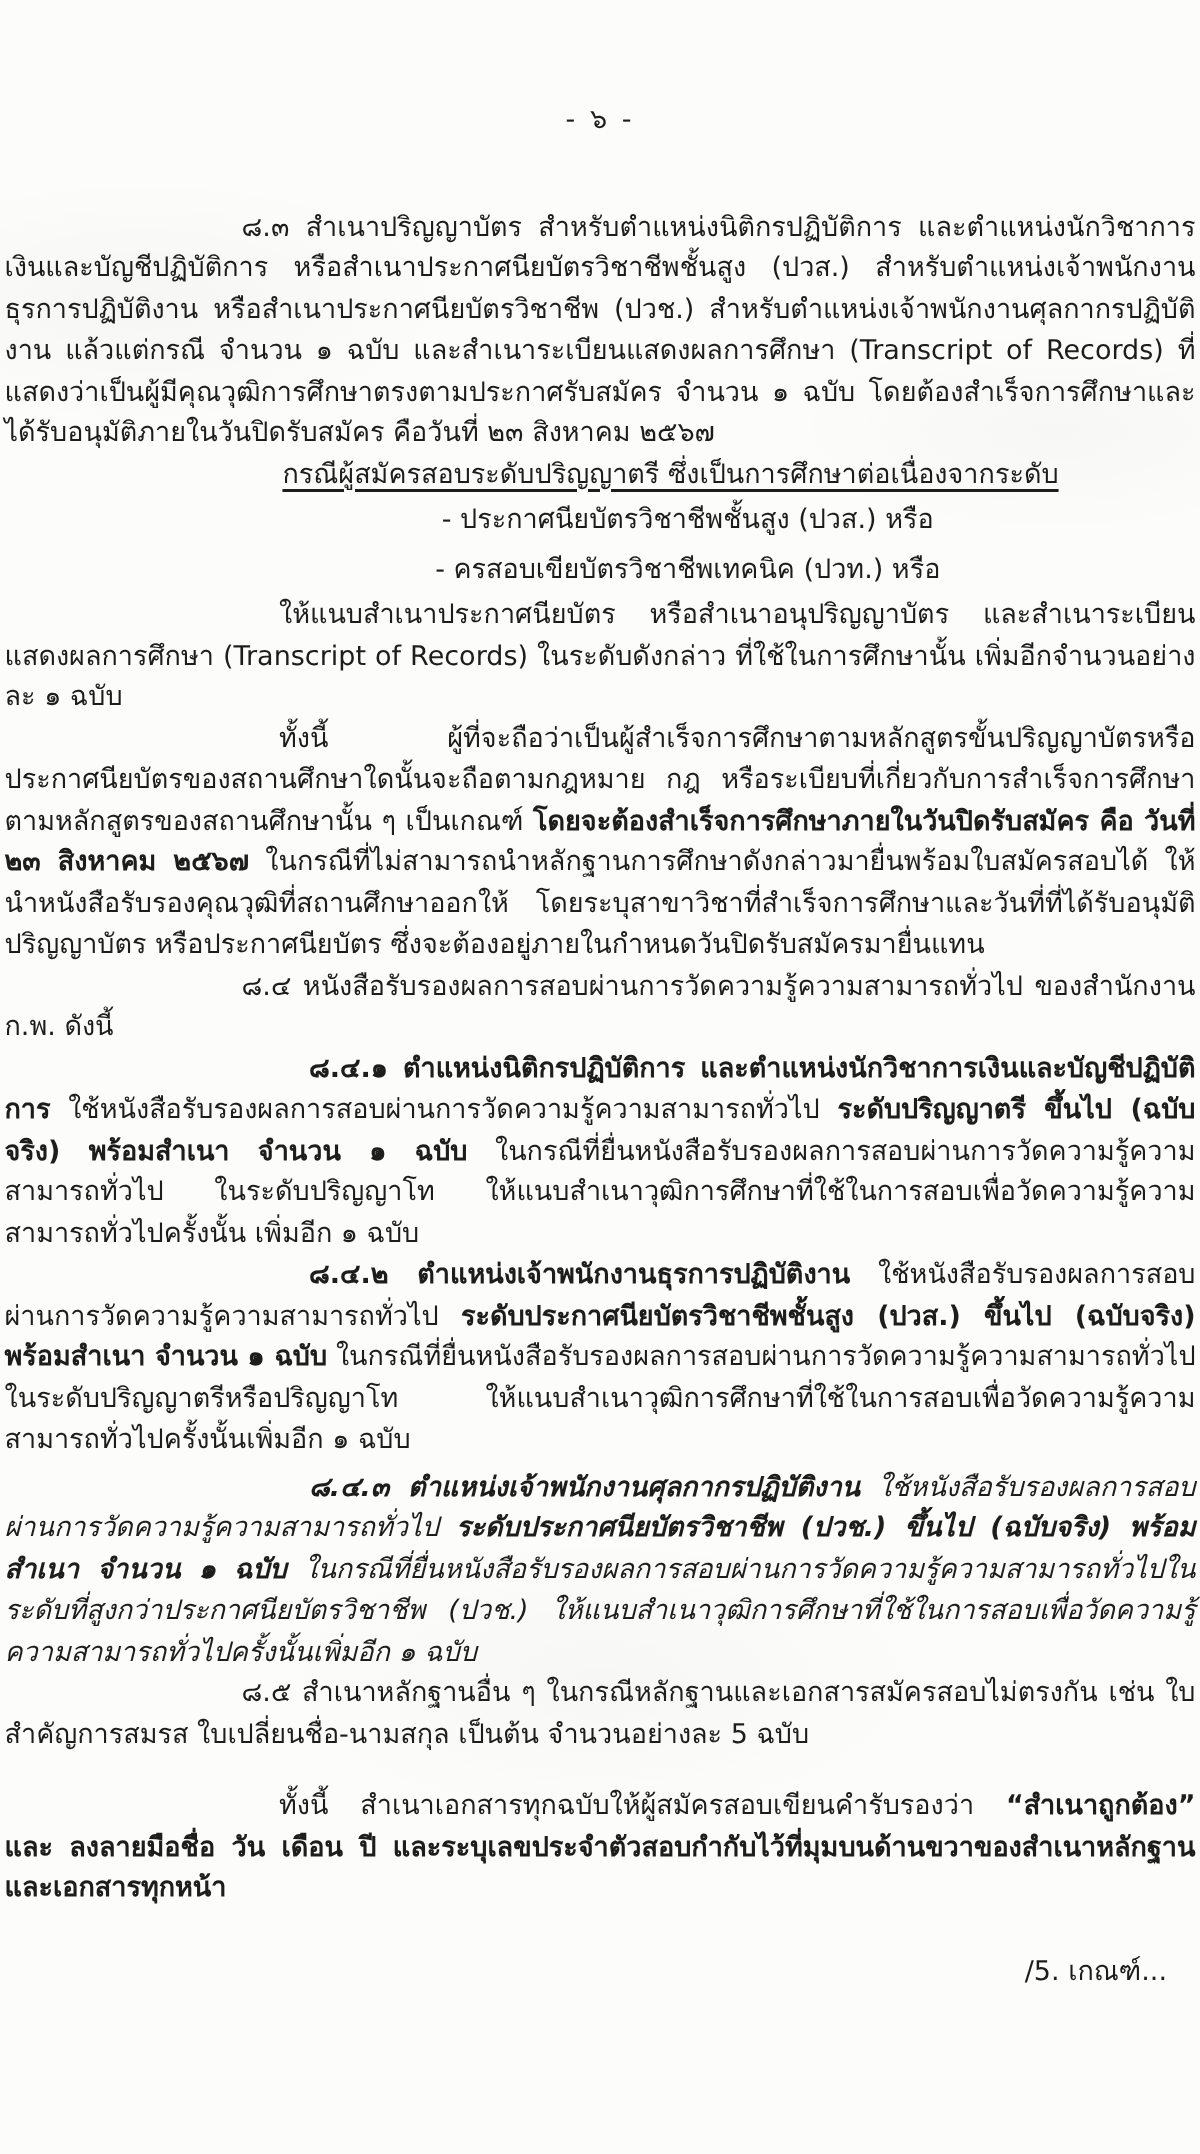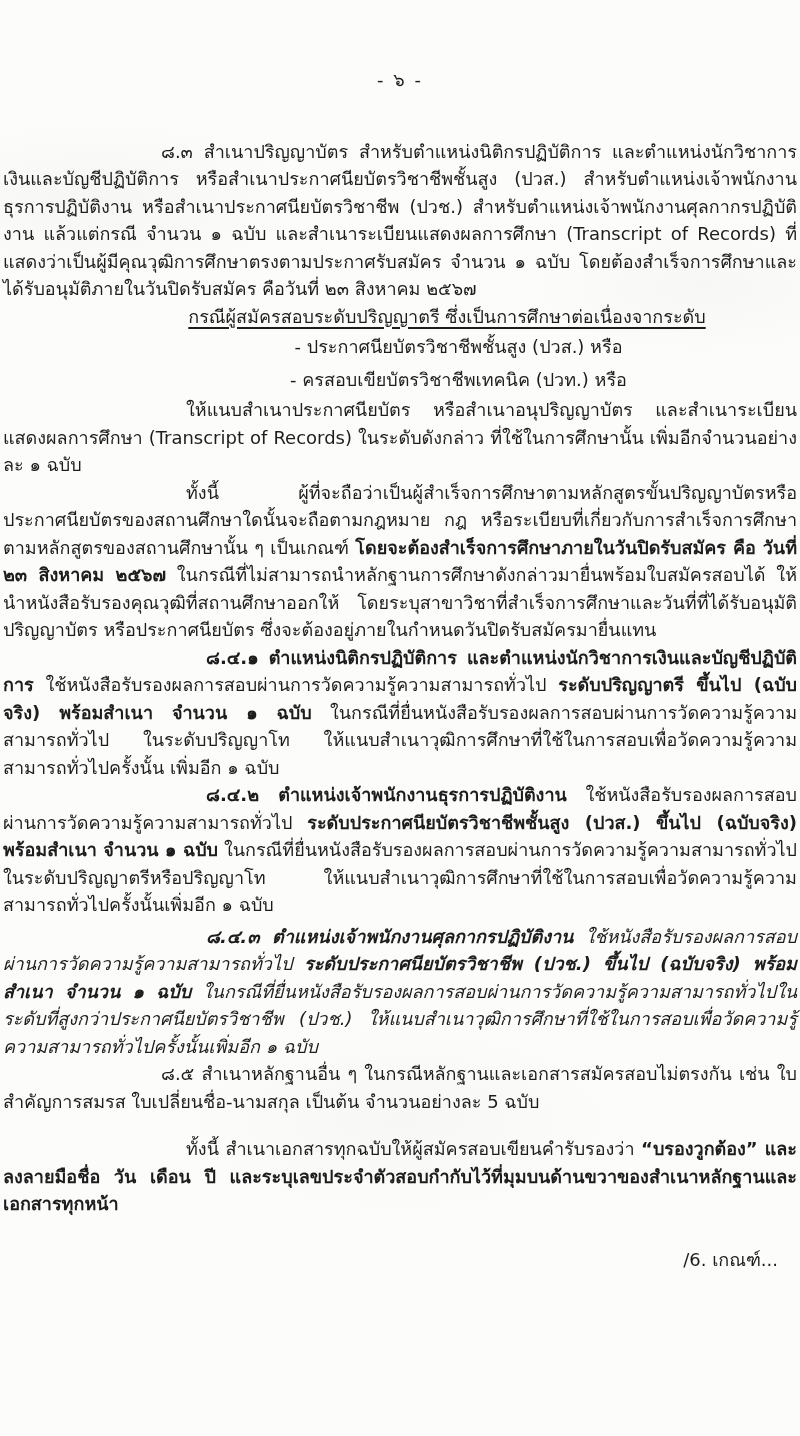--- a/index.html
+++ b/index.html
@@ -70,21 +70,22 @@
   <p class="page-number">- ๖ -</p>
 
   <div class="content">
 
   <p class="para ind-l1"><span>๘.๓ สำเนาปริญญาบัตร สำหรับตำแหน่งนิติกรปฏิบัติการ และตำแหน่งนักวิชาการเงินและบัญชีปฏิบัติการ หรือสำเนาประกาศนียบัตรวิชาชีพชั้นสูง (ปวส.) สำหรับตำแหน่งเจ้าพนักงานธุรการปฏิบัติงาน หรือสำเนาประกาศนียบัตรวิชาชีพ (ปวช.) สำหรับตำแหน่งเจ้าพนักงานศุลกากรปฏิบัติงาน แล้วแต่กรณี จำนวน ๑ ฉบับ และสำเนาระเบียนแสดงผลการศึกษา (Transcript of Records) ที่แสดงว่าเป็นผู้มีคุณวุฒิการศึกษาตรงตามประกาศรับสมัคร จำนวน ๑ ฉบับ โดยต้องสำเร็จการศึกษาและได้รับอนุมัติภายในวันปิดรับสมัคร คือวันที่ ๒๓ สิงหาคม ๒๕๖๗</span></p>
       <p class="heading-line"><span class="run-u">กรณีผู้สมัครสอบระดับปริญญาตรี ซึ่งเป็นการศึกษาต่อเนื่องจากระดับ</span></p>
       <p class="bullet"><span>- ประกาศนียบัตรวิชาชีพชั้นสูง (ปวส.) หรือ</span></p>
       <p class="bullet"><span>- ครสอบเขียบัตรวิชาชีพเทคนิค (ปวท.) หรือ</span></p>
       <p class="para ind-l2"><span>ให้แนบสำเนาประกาศนียบัตร หรือสำเนาอนุปริญญาบัตร และสำเนาระเบียนแสดงผลการศึกษา (Transcript of Records) ในระดับดังกล่าว ที่ใช้ในการศึกษานั้น เพิ่มอีกจำนวนอย่างละ ๑ ฉบับ</span></p>
       <p class="para ind-l2"><span>ทั้งนี้ ผู้ที่จะถือว่าเป็นผู้สำเร็จการศึกษาตามหลักสูตรขั้นปริญญาบัตรหรือประกาศนียบัตรของสถานศึกษาใดนั้นจะถือตามกฎหมาย กฎ หรือระเบียบที่เกี่ยวกับการสำเร็จการศึกษาตามหลักสูตรของสถานศึกษานั้น ๆ เป็นเกณฑ์ </span><span class="run-b">โดยจะต้องสำเร็จการศึกษาภายในวันปิดรับสมัคร คือ วันที่ ๒๓ สิงหาคม ๒๕๖๗</span><span> ในกรณีที่ไม่สามารถนำหลักฐานการศึกษาดังกล่าวมายื่นพร้อมใบสมัครสอบได้ ให้นำหนังสือรับรองคุณวุฒิที่สถานศึกษาออกให้ โดยระบุสาขาวิชาที่สำเร็จการศึกษาและวันที่ที่ได้รับอนุมัติปริญญาบัตร หรือประกาศนียบัตร ซึ่งจะต้องอยู่ภายในกำหนดวันปิดรับสมัครมายื่นแทน</span></p>
+      <p class="para ind-l1"><span>๘.๔ หนังสือรับรองผลการสอบผ่านการวัดความรู้ความสามารถทั่วไป ของสำนักงาน ก.พ. ดังนี้</span></p>
       <p class="para ind-l3"><span class="run-b">๘.๔.๑ ตำแหน่งนิติกรปฏิบัติการ และตำแหน่งนักวิชาการเงินและบัญชีปฏิบัติการ</span><span> ใช้หนังสือรับรองผลการสอบผ่านการวัดความรู้ความสามารถทั่วไป </span><span class="run-b">ระดับปริญญาตรี ขึ้นไป (ฉบับจริง) พร้อมสำเนา จำนวน ๑ ฉบับ</span><span> ในกรณีที่ยื่นหนังสือรับรองผลการสอบผ่านการวัดความรู้ความสามารถทั่วไป ในระดับปริญญาโท ให้แนบสำเนาวุฒิการศึกษาที่ใช้ในการสอบเพื่อวัดความรู้ความสามารถทั่วไปครั้งนั้น เพิ่มอีก ๑ ฉบับ</span></p>
       <p class="para ind-l3"><span class="run-b">๘.๔.๒ ตำแหน่งเจ้าพนักงานธุรการปฏิบัติงาน</span><span> ใช้หนังสือรับรองผลการสอบผ่านการวัดความรู้ความสามารถทั่วไป </span><span class="run-b">ระดับประกาศนียบัตรวิชาชีพชั้นสูง (ปวส.) ขึ้นไป (ฉบับจริง) พร้อมสำเนา จำนวน ๑ ฉบับ</span><span> ในกรณีที่ยื่นหนังสือรับรองผลการสอบผ่านการวัดความรู้ความสามารถทั่วไปในระดับปริญญาตรีหรือปริญญาโท ให้แนบสำเนาวุฒิการศึกษาที่ใช้ในการสอบเพื่อวัดความรู้ความสามารถทั่วไปครั้งนั้นเพิ่มอีก ๑ ฉบับ</span></p>
       <p class="para ind-l3 gap-top"><span class="run-b">๘.๔.๓ ตำแหน่งเจ้าพนักงานศุลกากรปฏิบัติงาน</span><span> ใช้หนังสือรับรองผลการสอบผ่านการวัดความรู้ความสามารถทั่วไป </span><span class="run-b">ระดับประกาศนียบัตรวิชาชีพ (ปวช.) ขึ้นไป (ฉบับจริง) พร้อมสำเนา จำนวน ๑ ฉบับ</span><span> ในกรณีที่ยื่นหนังสือรับรองผลการสอบผ่านการวัดความรู้ความสามารถทั่วไปในระดับที่สูงกว่าประกาศนียบัตรวิชาชีพ (ปวช.) ให้แนบสำเนาวุฒิการศึกษาที่ใช้ในการสอบเพื่อวัดความรู้ความสามารถทั่วไปครั้งนั้นเพิ่มอีก ๑ ฉบับ</span></p>
       <p class="para ind-l1"><span>๘.๕ สำเนาหลักฐานอื่น ๆ ในกรณีหลักฐานและเอกสารสมัครสอบไม่ตรงกัน เช่น ใบสำคัญการสมรส ใบเปลี่ยนชื่อ-นามสกุล เป็นต้น จำนวนอย่างละ 5 ฉบับ</span></p>
-      <p class="para ind-l2 gap-top-lg"><span>ทั้งนี้ สำเนาเอกสารทุกฉบับให้ผู้สมัครสอบเขียนคำรับรองว่า </span><span class="run-b">“บรองวูกต้อง”</span><span class="run-b"> และ ลงลายมือชื่อ วัน เดือน ปี และระบุเลขประจำตัวสอบกำกับไว้ที่มุมบนด้านขวาของสำเนาหลักฐานและเอกสารทุกหน้า</span></p>
+      <p class="para ind-l2 gap-top-lg"><span>ทั้งนี้ สำเนาเอกสารทุกฉบับให้ผู้สมัครสอบเขียนคำรับรองว่า </span><span class="run-b">“สำเนาถูกต้อง”</span><span class="run-b"> และ ลงลายมือชื่อ วัน เดือน ปี และระบุเลขประจำตัวสอบกำกับไว้ที่มุมบนด้านขวาของสำเนาหลักฐานและเอกสารทุกหน้า</span></p>
     </div>
 
-  <p class="footer-note">/6. เกณฑ์...</p>
+  <p class="footer-note">/5. เกณฑ์...</p>
 </div>
 
 </body></html>

